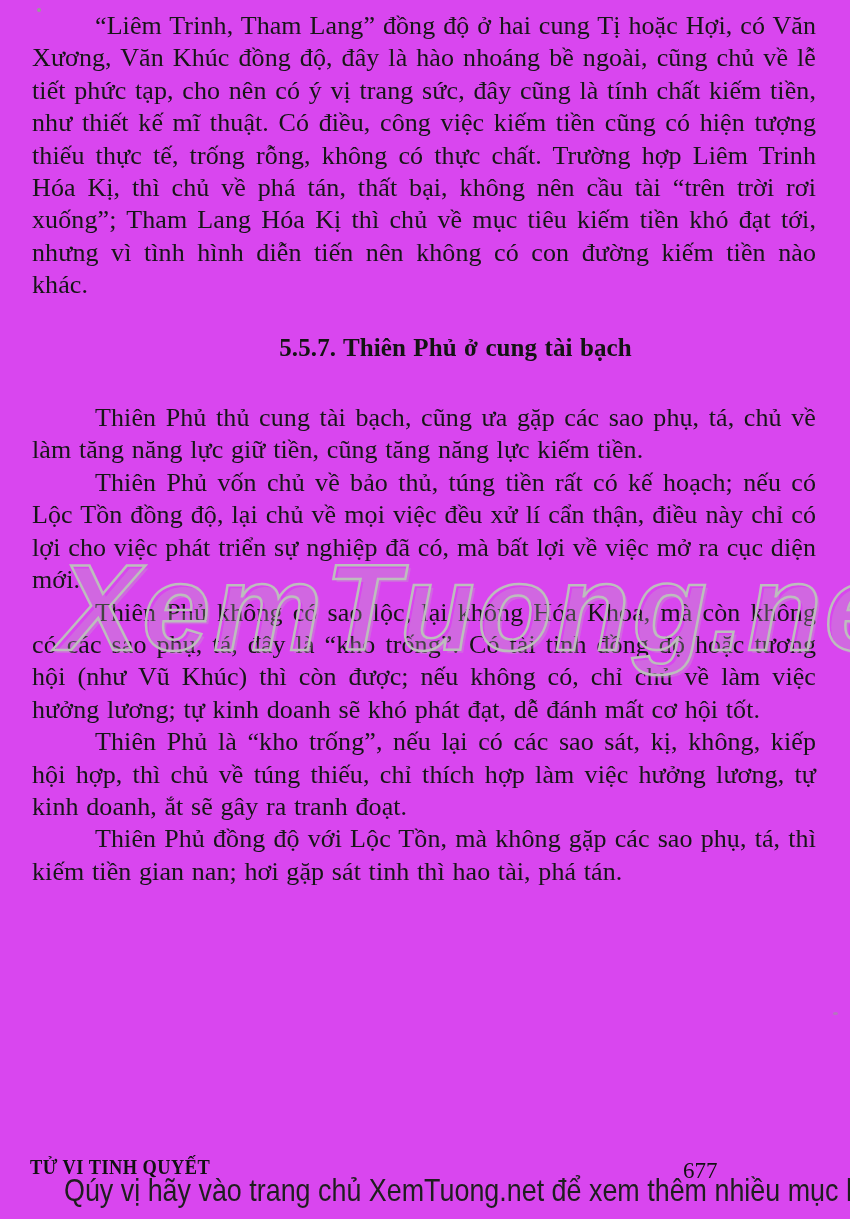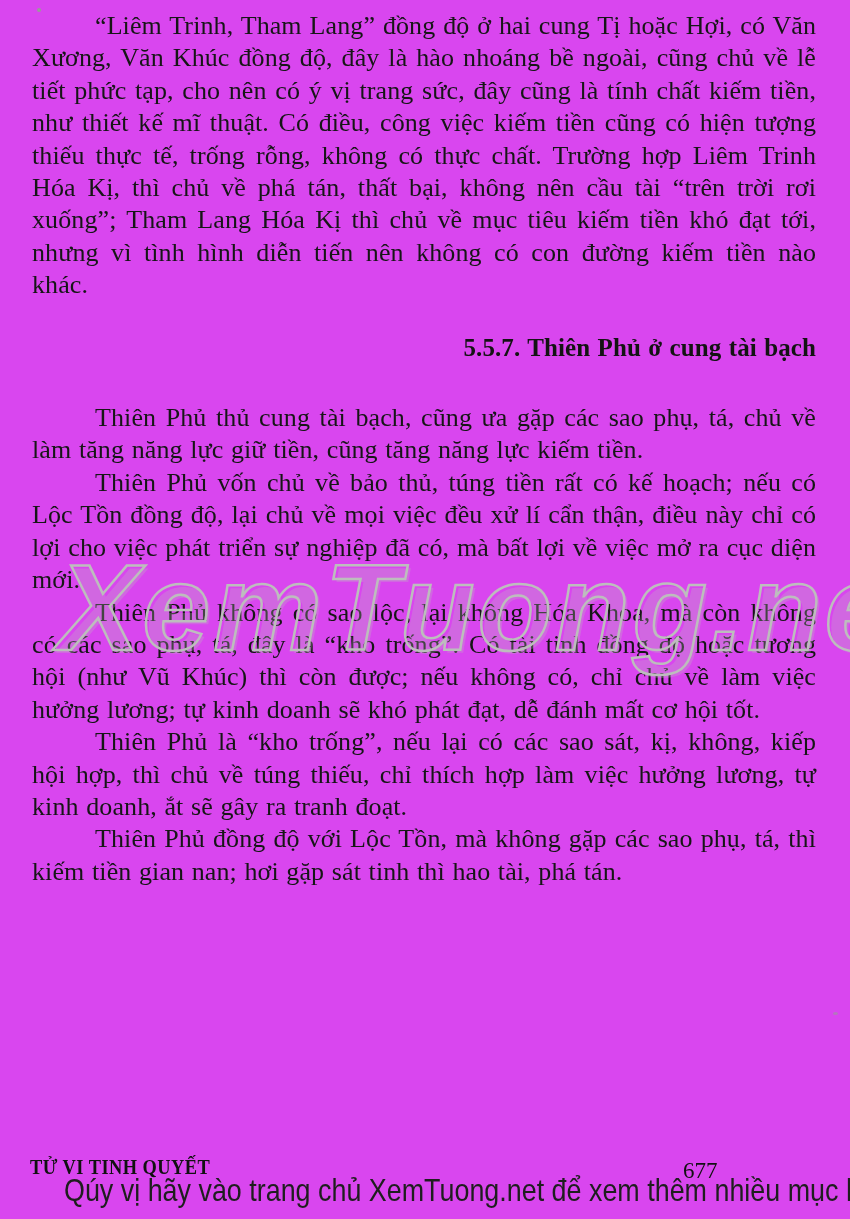--- a/index.html
+++ b/index.html
@@ -29,21 +29,21 @@
   }
   .body-paragraph {
     margin: 0;
     text-indent: 63px;
   }
   .section-heading {
     margin: 30px 0 38px 0;
     font-size: 25px;
     font-weight: bold;
     text-indent: 63px;
-    text-align: right;
+    text-align: center;
     color: #131313;
   }
   .watermark {
     position: absolute;
     left: 58px;
     top: 538px;
     font-family: "Liberation Sans", sans-serif;
     font-weight: bold;
     font-style: italic;
     font-size: 122px;

